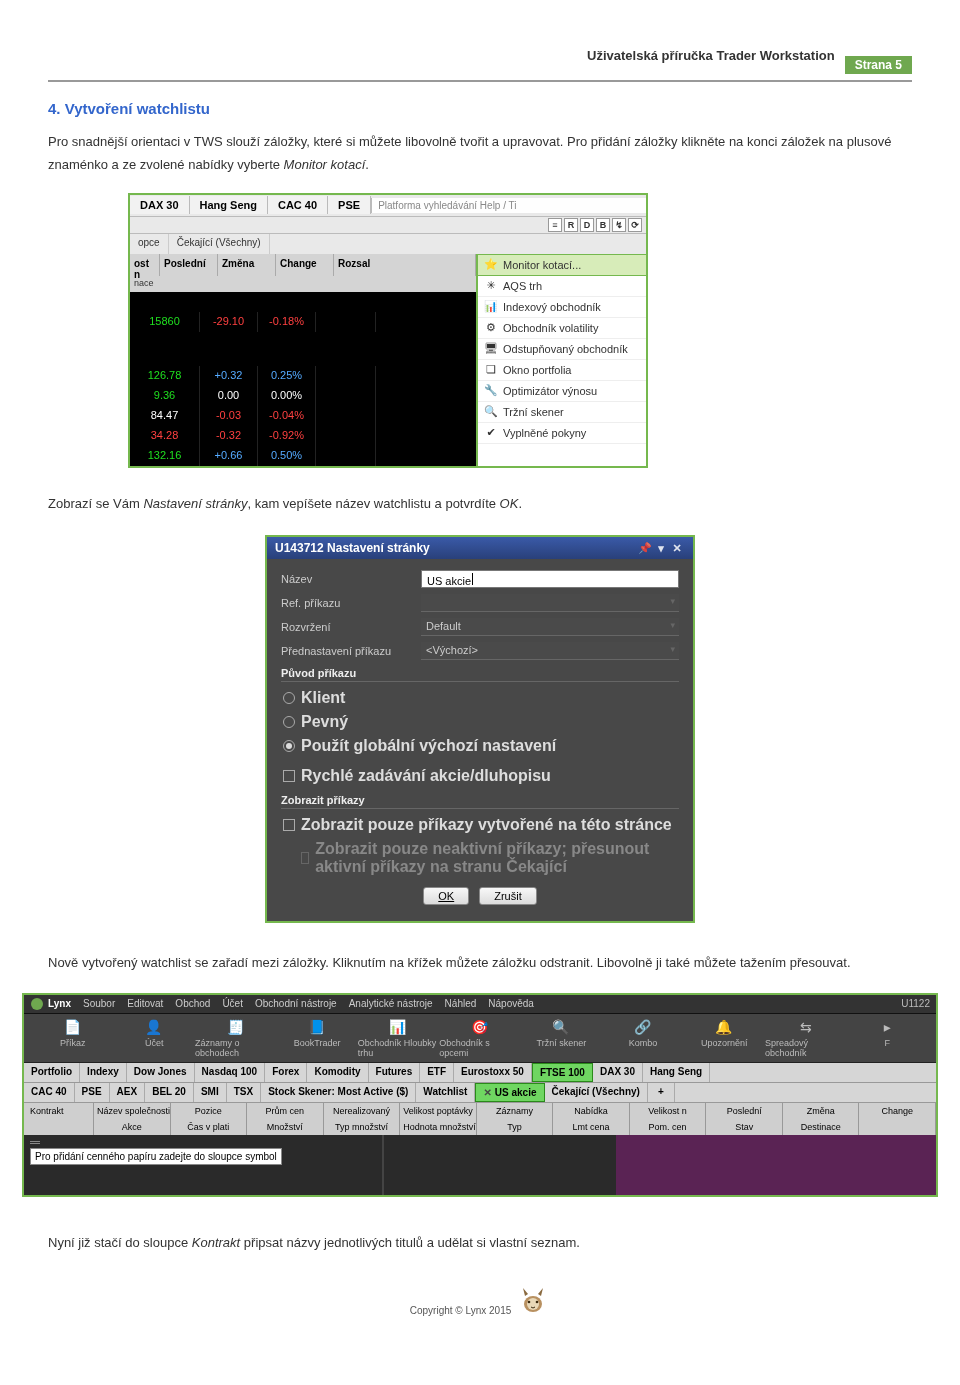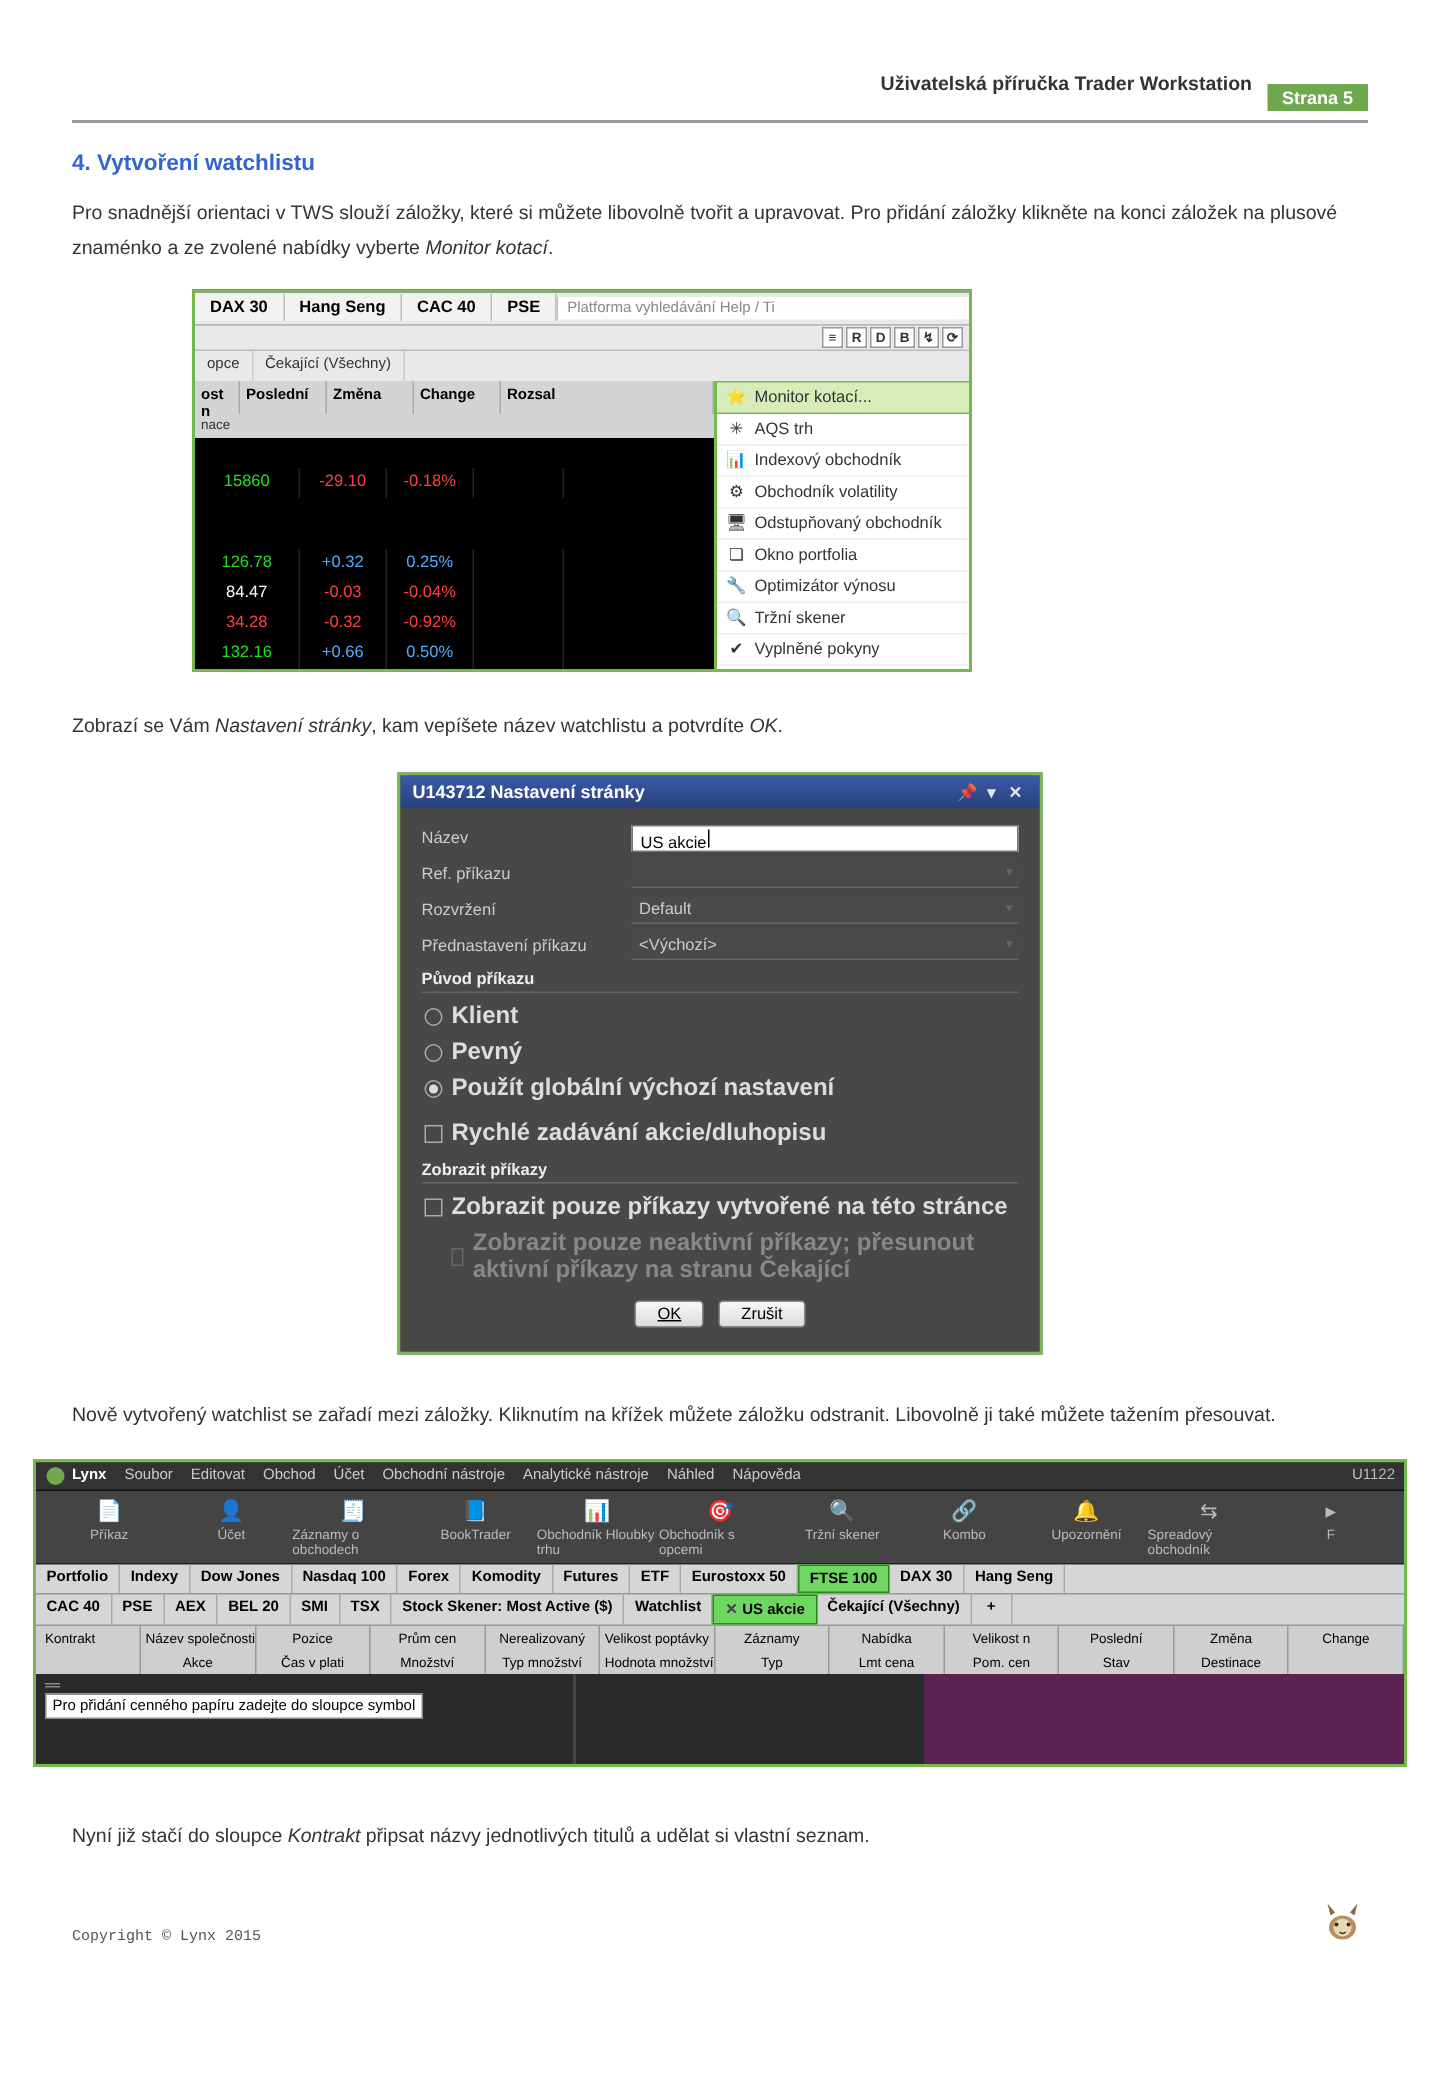--- a/index.html
+++ b/index.html
@@ -370,25 +370,24 @@
     display: inline-block;
   }
   .shot3 .grid-body .right {
     flex: 1;
     background: linear-gradient(to right, #2a2a2a 0%, #2a2a2a 42%, #5a2354 42%, #5a2354 100%);
   }
 
   
   .footer {
     display: flex;
-    justify-content: space-between;
+    justify-content: center;
     align-items: flex-end;
     gap: 5px;
     margin-top: 28px;
-    font-family: Liberation Mono, monospace;
   }
   .footer .cpy { font-size: 10px; color: #555; }
   .footer .lynx {
     width: 34px; height: 34px;
   }
 </style>
 </head>
 <body>
 
 <div class="page">
@@ -444,20 +443,26 @@
               <div class="cell col-d"></div>
             </div>
             <div class="dr" style="height: 34px;"></div>
             <div class="dr">
               <div class="cell col-a pos-green">126.78</div>
               <div class="cell col-b pos-blue">+0.32</div>
               <div class="cell col-c pos-blue">0.25%</div>
               <div class="cell col-d"></div>
             </div>
             <div class="dr">
+              <div class="cell col-a pos-green">9.36</div>
+              <div class="cell col-b white">0.00</div>
+              <div class="cell col-c white">0.00%</div>
+              <div class="cell col-d"></div>
+            </div>
+            <div class="dr">
               <div class="cell col-a white">84.47</div>
               <div class="cell col-b neg-red">-0.03</div>
               <div class="cell col-c neg-red">-0.04%</div>
               <div class="cell col-d"></div>
             </div>
             <div class="dr">
               <div class="cell col-a neg-red">34.28</div>
               <div class="cell col-b neg-red">-0.32</div>
               <div class="cell col-c neg-red">-0.92%</div>
               <div class="cell col-d"></div>

